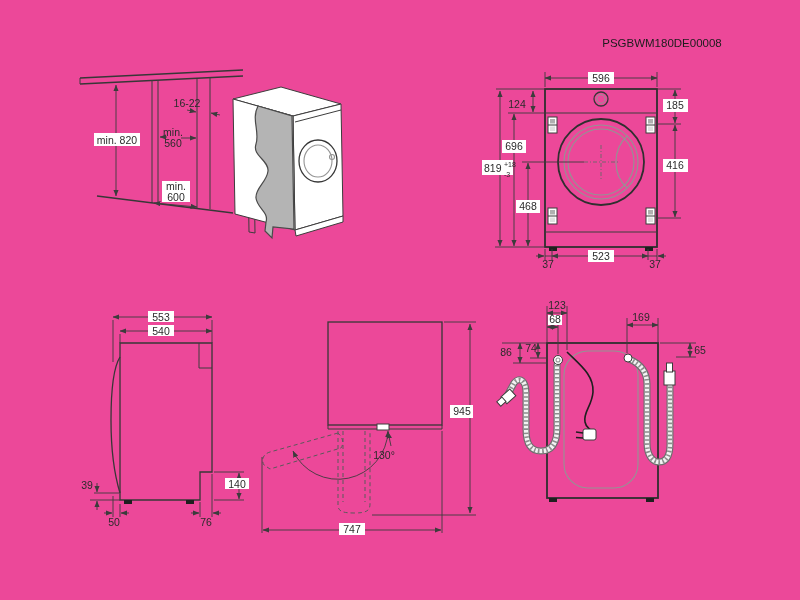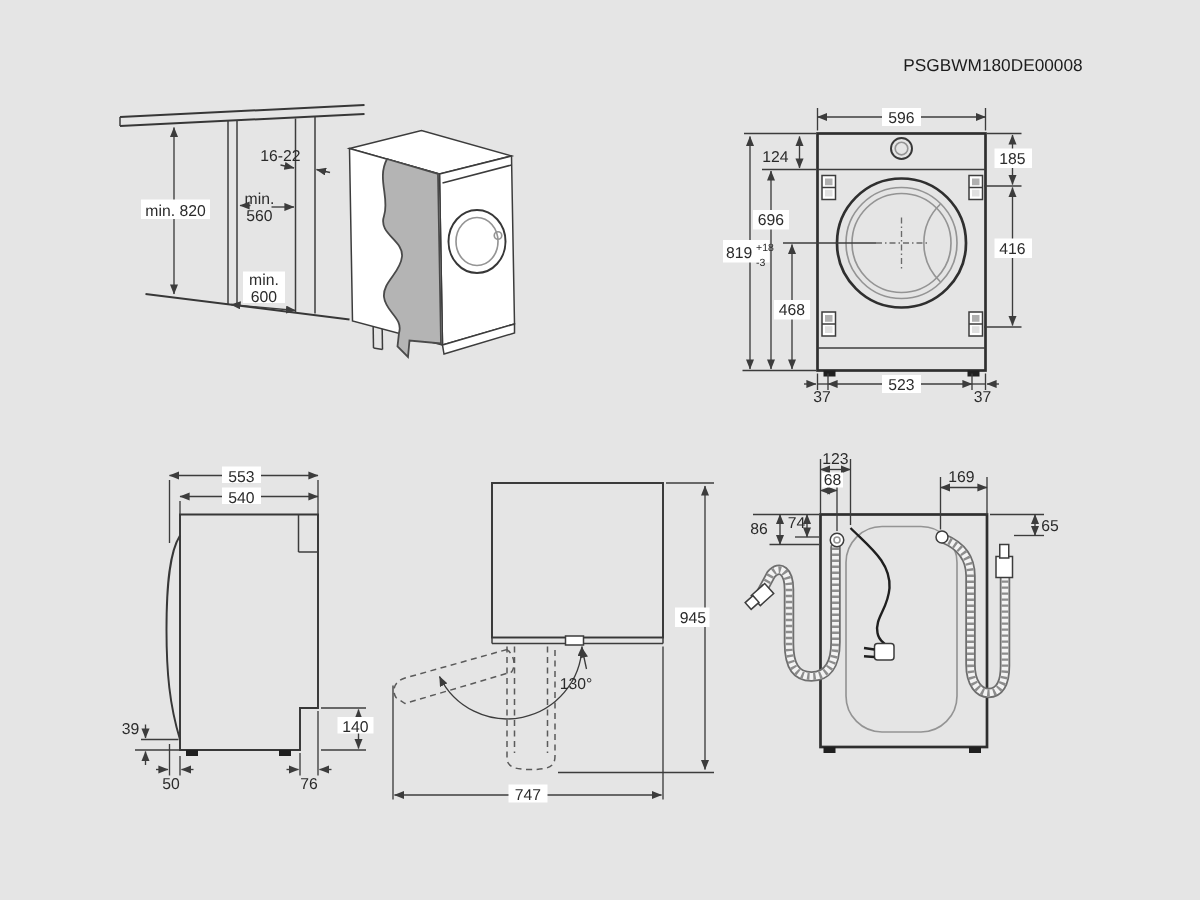--- a/index.html
+++ b/index.html
@@ -1,16 +1,16 @@
 <!DOCTYPE html>
 <html><head>
 <meta charset="utf-8">
 <style>
   html,body{margin:0;padding:0;background:#fff;}
-  #stage{position:relative;width:800px;height:600px;background:#e5e5e5;overflow:hidden;}
+  #stage{position:relative;width:800px;height:600px;background:#ec4899;overflow:hidden;}
   svg{position:absolute;left:0;top:0;}
   text{font-family:"Liberation Sans","DejaVu Sans",sans-serif;fill:#2b2b2b;font-size:10.5px;}
   .mid{text-anchor:middle;}
   .t7{font-size:7px;}
   .ttl{font-size:11.5px;fill:#1c1c1c;}
   .ln{stroke:#3c3c3c;stroke-width:1;fill:none;}
   .lnm{stroke:#373737;stroke-width:1.3;fill:none;}
   .ln2{stroke:#2f2f2f;stroke-width:1.8;fill:none;}
   .lng{stroke:#949494;stroke-width:1.1;fill:none;}
   .dln{stroke:#3c3c3c;stroke-width:0.9;fill:none;}

